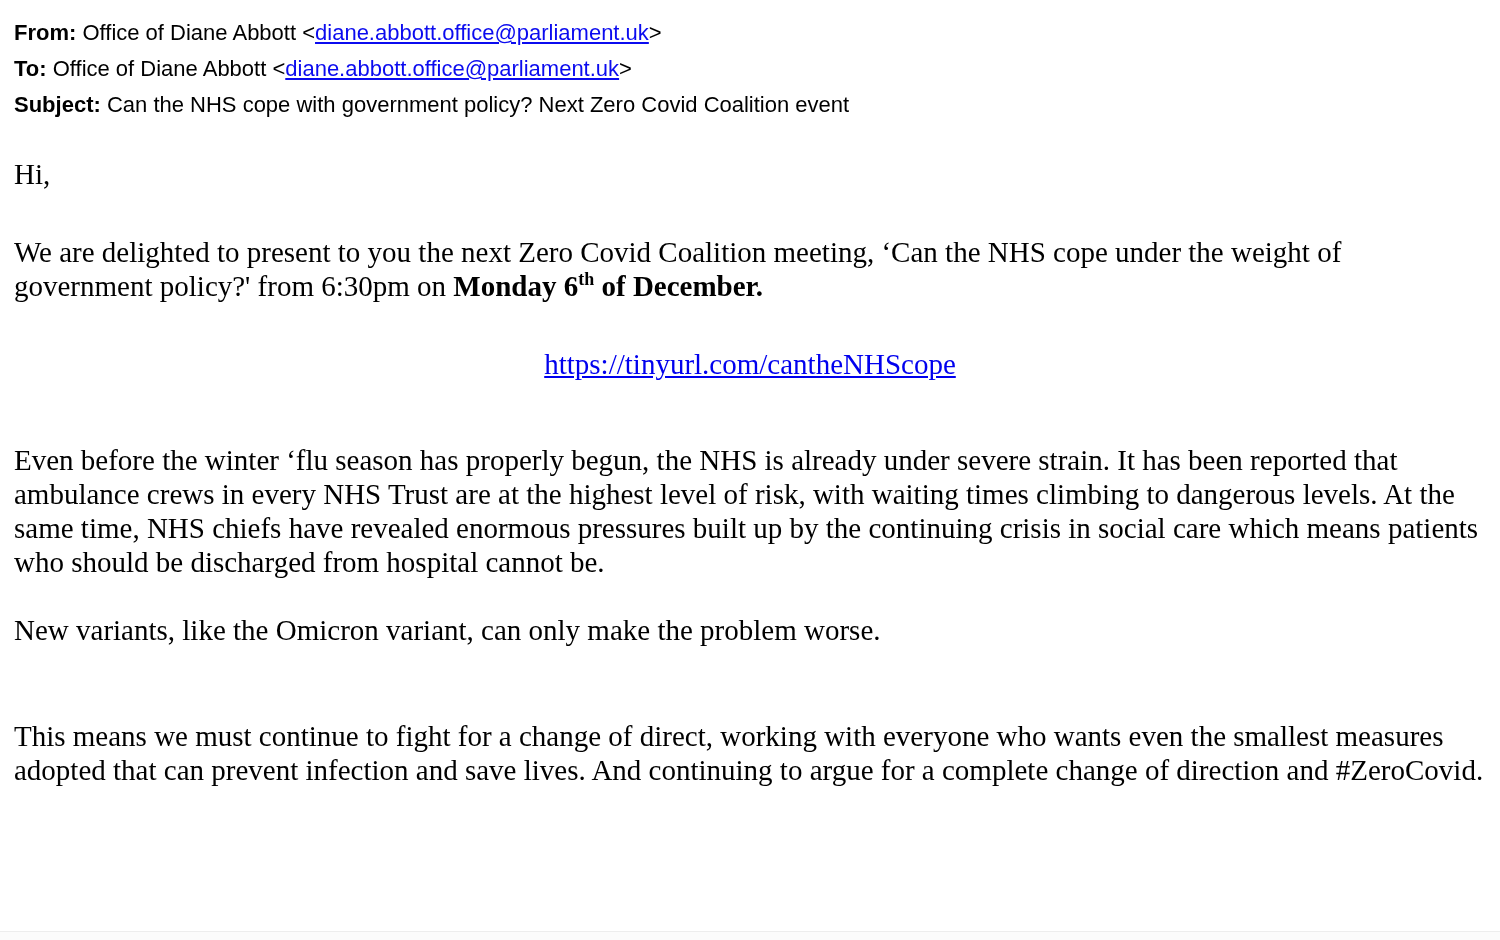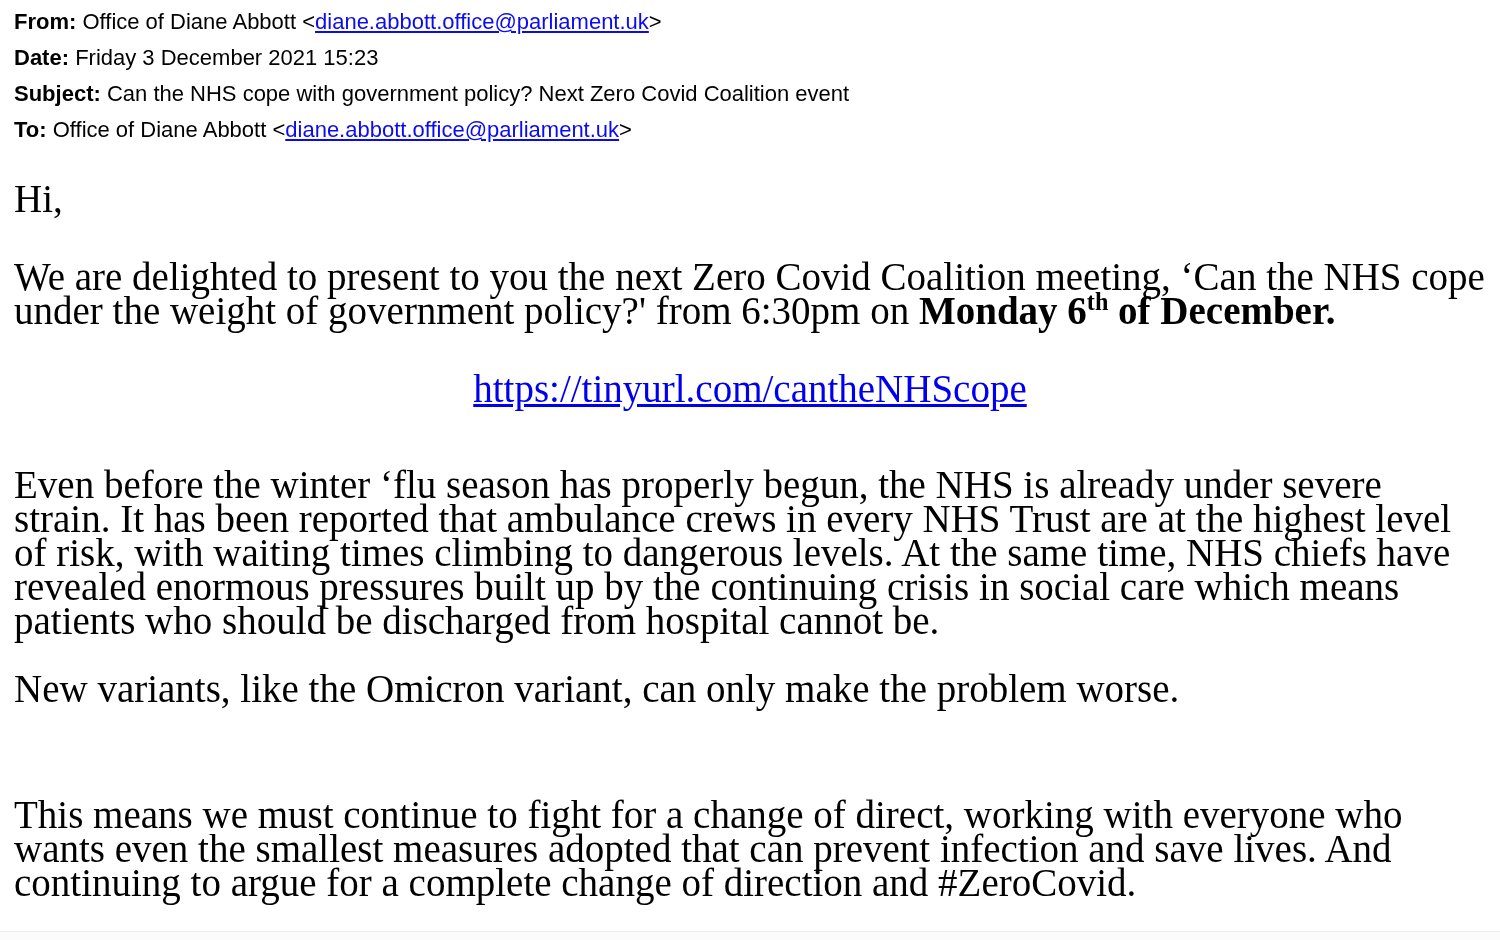--- a/index.html
+++ b/index.html
@@ -9,48 +9,48 @@
     height: 940px;
     position: relative;
     overflow: hidden;
     font-family: "Liberation Serif", serif;
     color: #000000;
   }
   .email {
     position: absolute;
     top: 0; left: 0;
     width: 1500px;
-    padding: 4px 14px 0 14px;
+    padding: 15px 14px 0 14px;
   }
   
   .headers {
     font-family: "Liberation Sans", sans-serif;
     font-size: 22px;
     line-height: 36px;
     color: #000000;
   }
   .hlabel { font-weight: 700; }
   .hlink {
     color: #0b0bef;
     text-decoration: underline;
     cursor: pointer;
   }
   
   .bodytext {
     margin-top: 34px;
     font-family: "Liberation Serif", serif;
-    font-size: 39px;
+    font-size: 29px;
     line-height: 34px;
     color: #000000;
     max-width: 1472px;
   }
   .bodytext p { margin: 0 0 34px 0; }
   p.after-event { margin-bottom: 44px; margin-top: 44px; }
   p.after-link  { margin-bottom: 62px; text-align: center; }
-  p.after-variants { margin-bottom: 92px; }
+  p.after-variants { margin-bottom: 72px; }
   .b { font-weight: 700; }
   .sup {
     font-weight: 700;
     font-size: 0.62em;
     vertical-align: super;
     line-height: 0;
   }
   .blink {
     color: #0000ee;
     text-decoration: underline;
@@ -66,23 +66,22 @@
     border-top: 1px solid #ededed;
   }
 </style>
 </head>
 <body>
 
 <div class="email">
 
   <div class="headers">
     <div><span class="hlabel">From:</span><span> Office of Diane Abbott &lt;</span><a class="hlink">diane.abbott.office@parliament.uk</a><span>&gt;</span></div>
-    <div><span class="hlabel">Date:</span><span> Friday 3 December 2021 15:23</span></div>
+    <div><span class="hlabel">To:</span><span> Office of Diane Abbott &lt;</span><a class="hlink">diane.abbott.office@parliament.uk</a><span>&gt;</span></div>
     <div><span class="hlabel">Subject:</span><span> Can the NHS cope with government policy? Next Zero Covid Coalition event</span></div>
-    <div><span class="hlabel">To:</span><span> Office of Diane Abbott &lt;</span><a class="hlink">diane.abbott.office@parliament.uk</a><span>&gt;</span></div>
   </div>
 
   <div class="bodytext">
     <p>Hi,</p>
 
     <p class="after-event"><span>We are delighted to present to you the next Zero Covid Coalition meeting, ‘Can the NHS cope under the weight of government policy?' from 6:30pm on </span><span class="b">Monday 6</span><span class="sup">th</span><span class="b"> of December.</span></p>
 
 
     <p class="after-link"><a class="blink">https://tinyurl.com/cantheNHScope</a></p>
 

